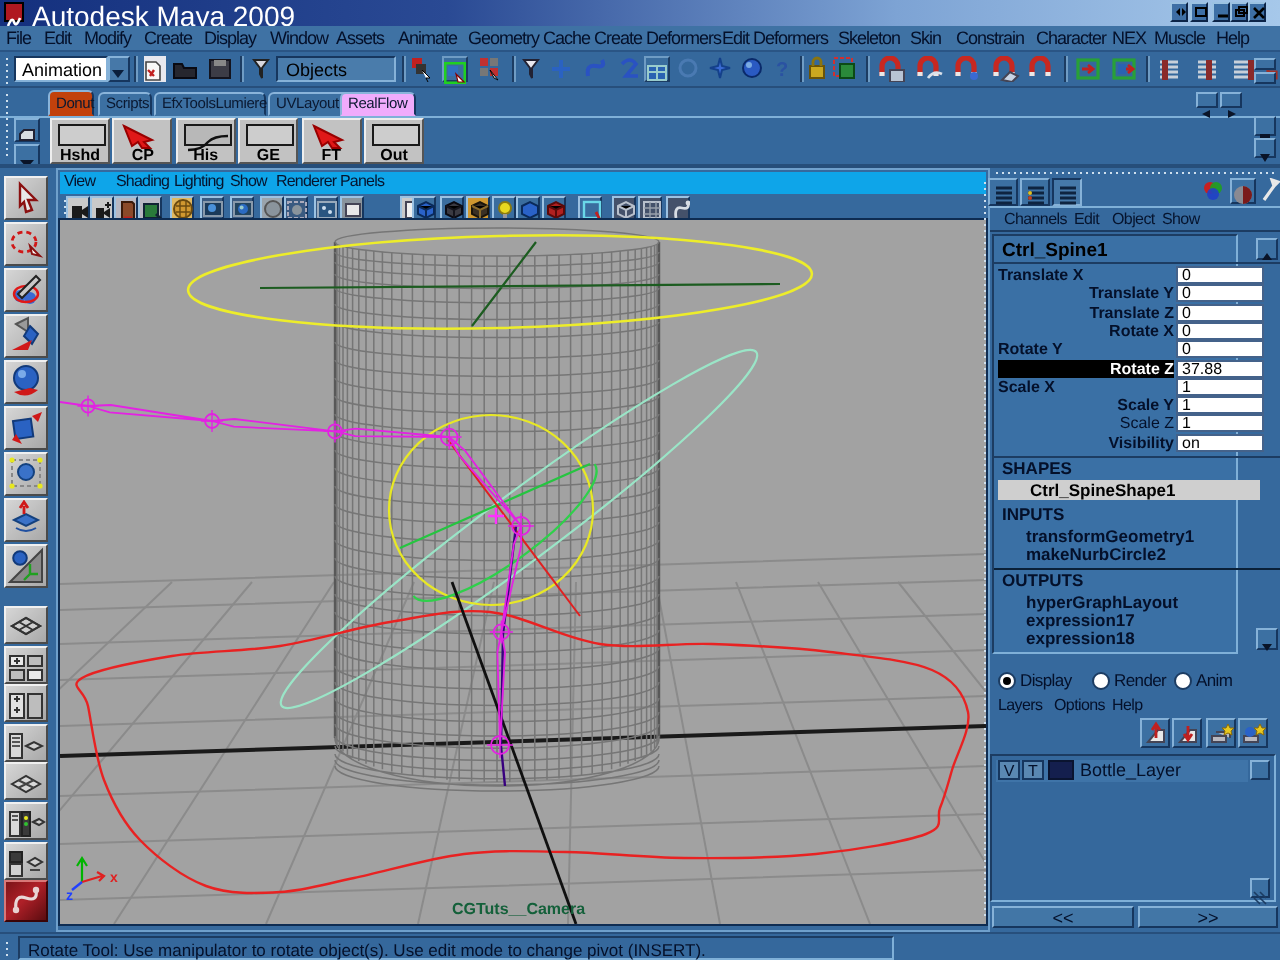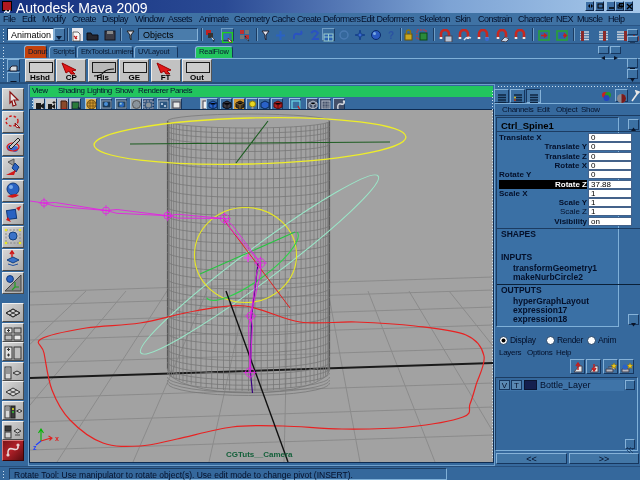--- a/index.html
+++ b/index.html
@@ -214,21 +214,21 @@
     </div>
     <div style="position:absolute;left:49px;top:2px;width:27px;height:12px;background:#3c70a2;border:1px solid;border-color:#8ab4da #16365e transparent #8ab4da;border-radius:3px 3px 0 0">
       <span class="t" style="left:3px;top:0px;font-size:7.5px;letter-spacing:-0.2px;color:#0a1830">Scripts</span>
     </div>
     <div style="position:absolute;left:77px;top:2px;width:56px;height:12px;background:#3c70a2;border:1px solid;border-color:#8ab4da #16365e transparent #8ab4da;border-radius:3px 3px 0 0">
       <span class="t" style="left:3px;top:0px;font-size:7.5px;letter-spacing:-0.2px;color:#0a1830">EfxToolsLumiere</span>
     </div>
     <div style="position:absolute;left:134px;top:2px;width:44px;height:12px;background:#3c70a2;border:1px solid;border-color:#8ab4da #16365e transparent #8ab4da;border-radius:3px 3px 0 0">
       <span class="t" style="left:3px;top:0px;font-size:7.5px;letter-spacing:-0.2px;color:#0a1830">UVLayout</span>
     </div>
-    <div style="position:absolute;left:195px;top:2px;width:38px;height:12px;background:#22c55e;border:1px solid;border-color:#8ab4da #16365e transparent #8ab4da;border-radius:3px 3px 0 0">
+    <div style="position:absolute;left:170px;top:2px;width:38px;height:12px;background:#f0abfc;border:1px solid;border-color:#8ab4da #16365e transparent #8ab4da;border-radius:3px 3px 0 0">
       <span class="t" style="left:3px;top:0px;font-size:7.5px;letter-spacing:-0.2px;color:#0a1830">RealFlow</span>
     </div>
     <div style="position:absolute;left:25.0px;top:15px;width:30px;height:23px;background:#c2c2c2;border:1px solid;border-color:#eee #555 #555 #eee">
       <div style="position:absolute;left:3px;top:2px;width:24px;height:11px;background:#cdcdcd;border:1px solid #1a1a1a"></div>
       <span class="t" style="left:50%;transform:translateX(-50%);top:13px;font-size:8px;font-weight:bold;color:#000">Hshd</span>
     </div>
     <div style="position:absolute;left:56.4px;top:15px;width:30px;height:23px;background:#c2c2c2;border:1px solid;border-color:#eee #555 #555 #eee">
       <svg width="29" height="14" style="position:absolute;left:1px;top:1px">
         <path d="M4 2 L18 9 L14 10 L17 13 L13 13 L11 10 L8 12 Z" fill="#e01818" stroke="#900"></path>
       </svg>
@@ -388,21 +388,21 @@
         <path d="M12 13 H17" stroke="#444"></path>
       </svg>
     </div>
     <div style="position:absolute;left:2px;top:356.20000000000016px;width:22px;height:21px;background:linear-gradient(135deg,#7a1418,#b02028 45%,#5a0c10);border:1px solid;border-color:#d87878 #3a0406 #3a0406 #d87878"><svg width="20" height="19">
         <path d="M5 14 Q4 6 10 8 Q16 10 15 4" stroke="#e8d8d8" stroke-width="1.6" fill="none"></path>
         <circle cx="5" cy="14" r="1.6" fill="#e8d0d0"></circle>
         <circle cx="15" cy="4" r="1.6" fill="#e8d0d0"></circle>
       </svg></div>
   </div>
 <div style="position:absolute;left:28px;top:84px;width:467px;height:382px;background:#36699d;border:1px solid #6fa0cc"></div>
-<div style="position:absolute;left:30px;top:86px;width:463px;height:12px;background:#22c55e">
+<div style="position:absolute;left:30px;top:86px;width:463px;height:12px;background:#0ea5e9">
     <span class="t" style="left:2px;top:0;font-size:8px;letter-spacing:-0.4px;color:#06142e">View</span>
     <span class="t" style="left:28px;top:0;font-size:8px;letter-spacing:-0.4px;color:#06142e">Shading</span>
     <span class="t" style="left:57px;top:0;font-size:8px;letter-spacing:-0.4px;color:#06142e">Lighting</span>
     <span class="t" style="left:85px;top:0;font-size:8px;letter-spacing:-0.4px;color:#06142e">Show</span>
     <span class="t" style="left:108px;top:0;font-size:8px;letter-spacing:-0.4px;color:#06142e">Renderer</span>
     <span class="t" style="left:140px;top:0;font-size:8px;letter-spacing:-0.4px;color:#06142e">Panels</span>
   </div>
 <div style="position:absolute;left:30px;top:97px;width:463px;height:14px;background:#36699d">
     <div class="grip" style="left:1px;top:2px;width:3px;height:10px"></div>
     <div style="position:absolute;left:3px;top:1px;width:12px;height:12px;background:#c9c9c9;border:1px solid;border-color:#9cc2e2 #16365e #16365e #9cc2e2">
@@ -636,20 +636,21 @@
     <div style="position:absolute;left:2px;top:70.8px;width:88px;height:9px;color:#04102a;font-size:8px;font-weight:bold;line-height:9px">Scale X</div>
     <div style="position:absolute;left:91px;top:70.8px;width:44px;height:9px;background:#fff;border:1px solid #44628a;font-size:8px;color:#000;line-height:8px;padding-left:2px">1</div>
     <div style="position:absolute;left:2px;top:80.1px;width:88px;height:9px;color:#04102a;font-size:8px;font-weight:bold;text-align:right;line-height:9px">Scale Y</div>
     <div style="position:absolute;left:91px;top:80.1px;width:44px;height:9px;background:#fff;border:1px solid #44628a;font-size:8px;color:#000;line-height:8px;padding-left:2px">1</div>
     <div style="position:absolute;left:2px;top:89.39999999999999px;width:88px;height:9px;color:#04102a;font-size:8px;font-weight:normal;text-align:right;line-height:9px">Scale Z</div>
     <div style="position:absolute;left:91px;top:89.39999999999999px;width:44px;height:9px;background:#fff;border:1px solid #44628a;font-size:8px;color:#000;line-height:8px;padding-left:2px">1</div>
     <div style="position:absolute;left:2px;top:98.69999999999999px;width:88px;height:9px;color:#04102a;font-size:8px;font-weight:bold;text-align:right;line-height:9px">Visibility</div>
     <div style="position:absolute;left:91px;top:98.69999999999999px;width:44px;height:9px;background:#fff;border:1px solid #44628a;font-size:8px;color:#000;line-height:8px;padding-left:2px">on</div>
     <div style="position:absolute;left:4px;top:112px;width:130px;height:9px;font-size:8.5px;font-weight:bold;color:#04102a;line-height:9px">SHAPES</div>
     <div style="position:absolute;left:0px;top:110px;width:143px;height:1px;background:#1c3c62"></div>
+    <div style="position:absolute;left:2px;top:122px;width:131px;height:10px;background:#cfcfcf;font-size:8.5px;font-weight:bold;color:#000;line-height:10px;padding-left:16px">Ctrl_SpineShape1</div>
     <div style="position:absolute;left:4px;top:135px;width:130px;height:9px;font-size:8.5px;font-weight:bold;color:#04102a;line-height:9px">INPUTS</div>
     <div style="position:absolute;left:16px;top:146px;width:120px;height:9px;font-size:8.5px;font-weight:bold;color:#04102a;line-height:9px">transformGeometry1</div>
     <div style="position:absolute;left:16px;top:155px;width:120px;height:9px;font-size:8.5px;font-weight:bold;color:#04102a;line-height:9px">makeNurbCircle2</div>
     <div style="position:absolute;left:0px;top:166px;width:143px;height:1px;background:#0a2038"></div>
     <div style="position:absolute;left:4px;top:168px;width:130px;height:9px;font-size:8.5px;font-weight:bold;color:#04102a;line-height:9px">OUTPUTS</div>
     <div style="position:absolute;left:16px;top:179px;width:120px;height:9px;font-size:8.5px;font-weight:bold;color:#04102a;line-height:9px">hyperGraphLayout</div>
     <div style="position:absolute;left:16px;top:188px;width:120px;height:9px;font-size:8.5px;font-weight:bold;color:#04102a;line-height:9px">expression17</div>
     <div style="position:absolute;left:16px;top:197px;width:120px;height:9px;font-size:8.5px;font-weight:bold;color:#04102a;line-height:9px">expression18</div>
     <div style="position:absolute;left:131px;top:196px;width:11px;height:11px;background:#3c70a2;border:1px solid;border-color:#86b2d8 #16365e #16365e #86b2d8"><svg width="9" height="9">
         <path d="M2 3 L4.5 6.5 L7 3 Z" fill="#0a1428"></path>

